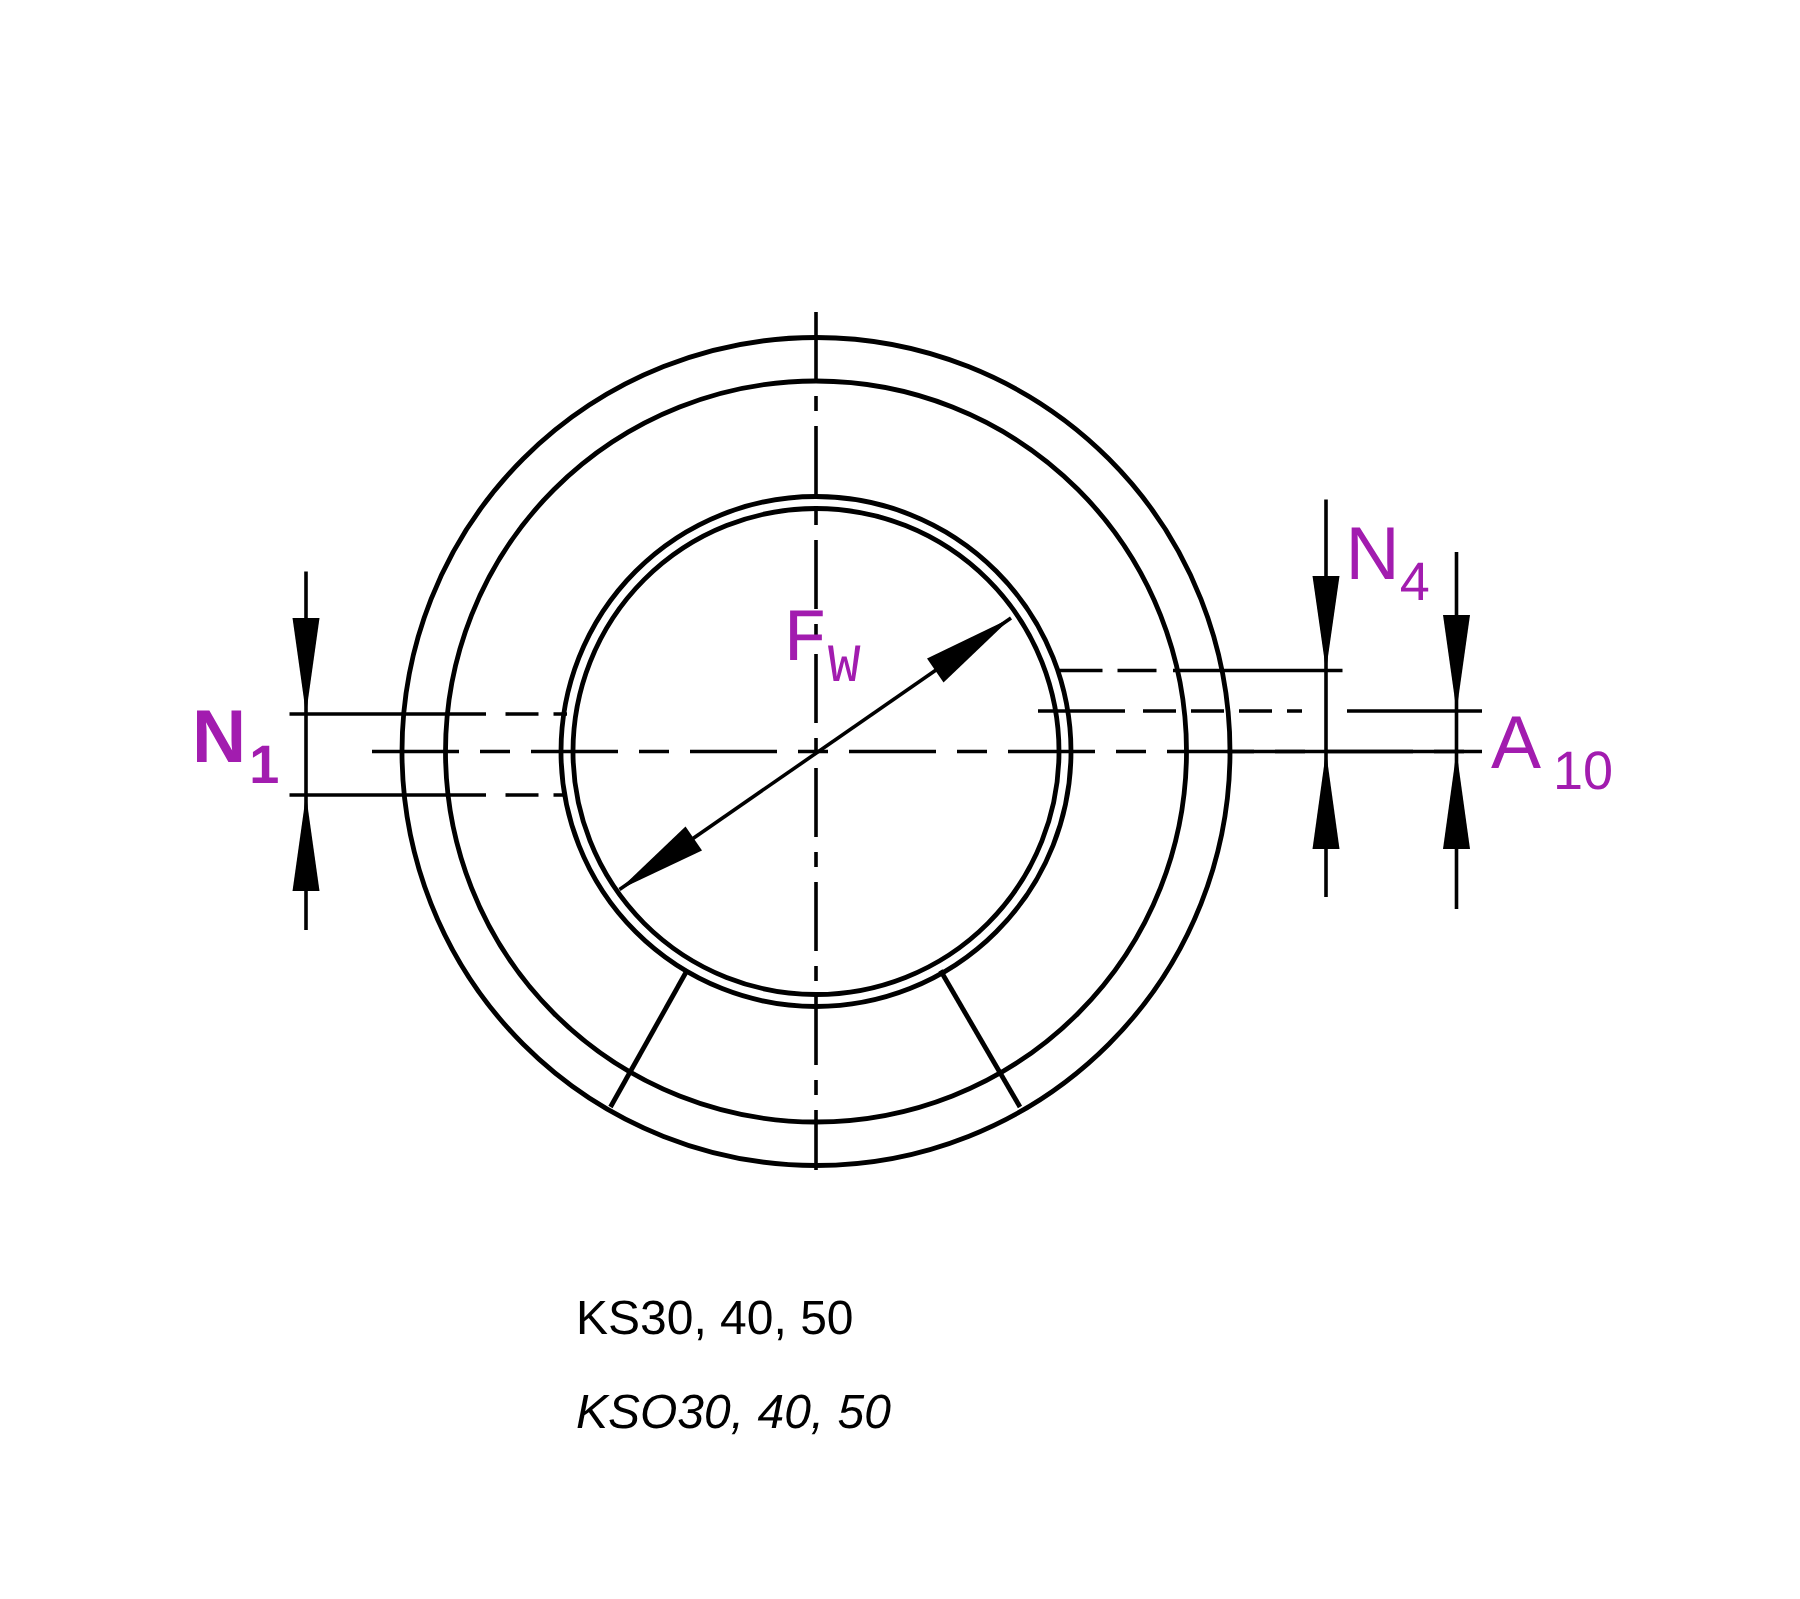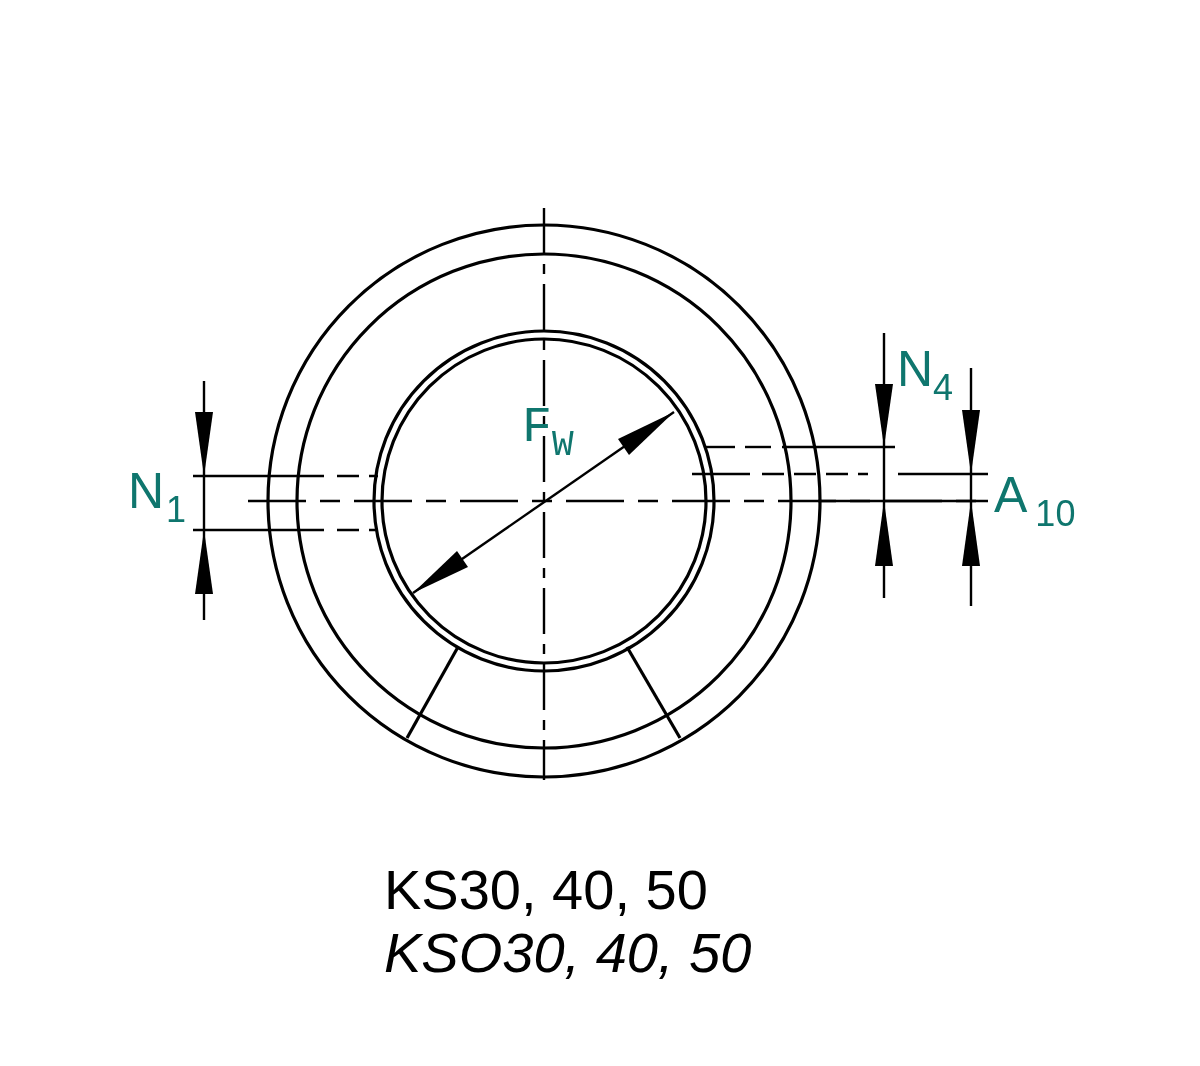--- a/index.html
+++ b/index.html
@@ -1,21 +1,21 @@
 <!DOCTYPE html>
 <html><head>
   <meta charset="utf-8">
   <style>
     html, body { margin: 0; padding: 0; background: #ffffff; }
     body { width: 1200px; height: 1066px; position: relative; overflow: hidden; font-family: "Liberation Sans", sans-serif; }
     #drawing { position: absolute; left: 0; top: 0; width: 1200px; height: 1066px; }
-    .lbl { position: absolute; color: #0f766e; font-family: "Liberation Sans", sans-serif; line-height: 1; white-space: nowrap; }
+    .lbl { position: absolute; color: #a21caf; font-family: "Liberation Sans", sans-serif; line-height: 1; white-space: nowrap; }
     .main { font-size: 50px; }
     .sub { font-size: 36px; position: relative; }
-    .caption { position: absolute; left: 384px; color: #000; font-size: 56px; line-height: 1; font-family: "Liberation Sans", sans-serif; white-space: nowrap; }
+    .caption { position: absolute; left: 384px; color: #000; font-size: 32px; line-height: 1; font-family: "Liberation Sans", sans-serif; white-space: nowrap; }
   </style>
 </head>
 <body>
 
 <svg id="drawing" viewBox="0 0 1200 1066" xmlns="http://www.w3.org/2000/svg">
   <g fill="none" stroke="#000" stroke-width="3.2">
 
     <circle cx="544" cy="501" r="276"></circle>
     <circle cx="544" cy="501" r="247"></circle>
 
@@ -61,21 +61,21 @@
     <polygon points="962,566 980,566 971,501"></polygon>
   </g>
 
   <g>
     <line x1="413" y1="593" x2="674" y2="412" stroke="#000" stroke-width="2.4"></line>
     <polygon fill="#000" points="674,412 629,455 618,439"></polygon>
     <polygon fill="#000" points="413,593 457,551 468,567"></polygon>
   </g>
 </svg>
 
-<div class="lbl" style="left:128px; top:466px;">
+<div class="lbl" style="left:128px; top:466px;font-weight:bold;">
   <span class="main">N</span><span class="sub" style="top:14px; left:2px;">1</span>
 </div>
 
 <div class="lbl" style="left:897px; top:344px;">
   <span class="main">N</span><span class="sub" style="top:14px; left:0px;">4</span>
 </div>
 
 <div class="lbl" style="left:994px; top:470px;">
   <span class="main">A</span><span class="sub" style="top:14px; left:8px;">10</span>
 </div>

